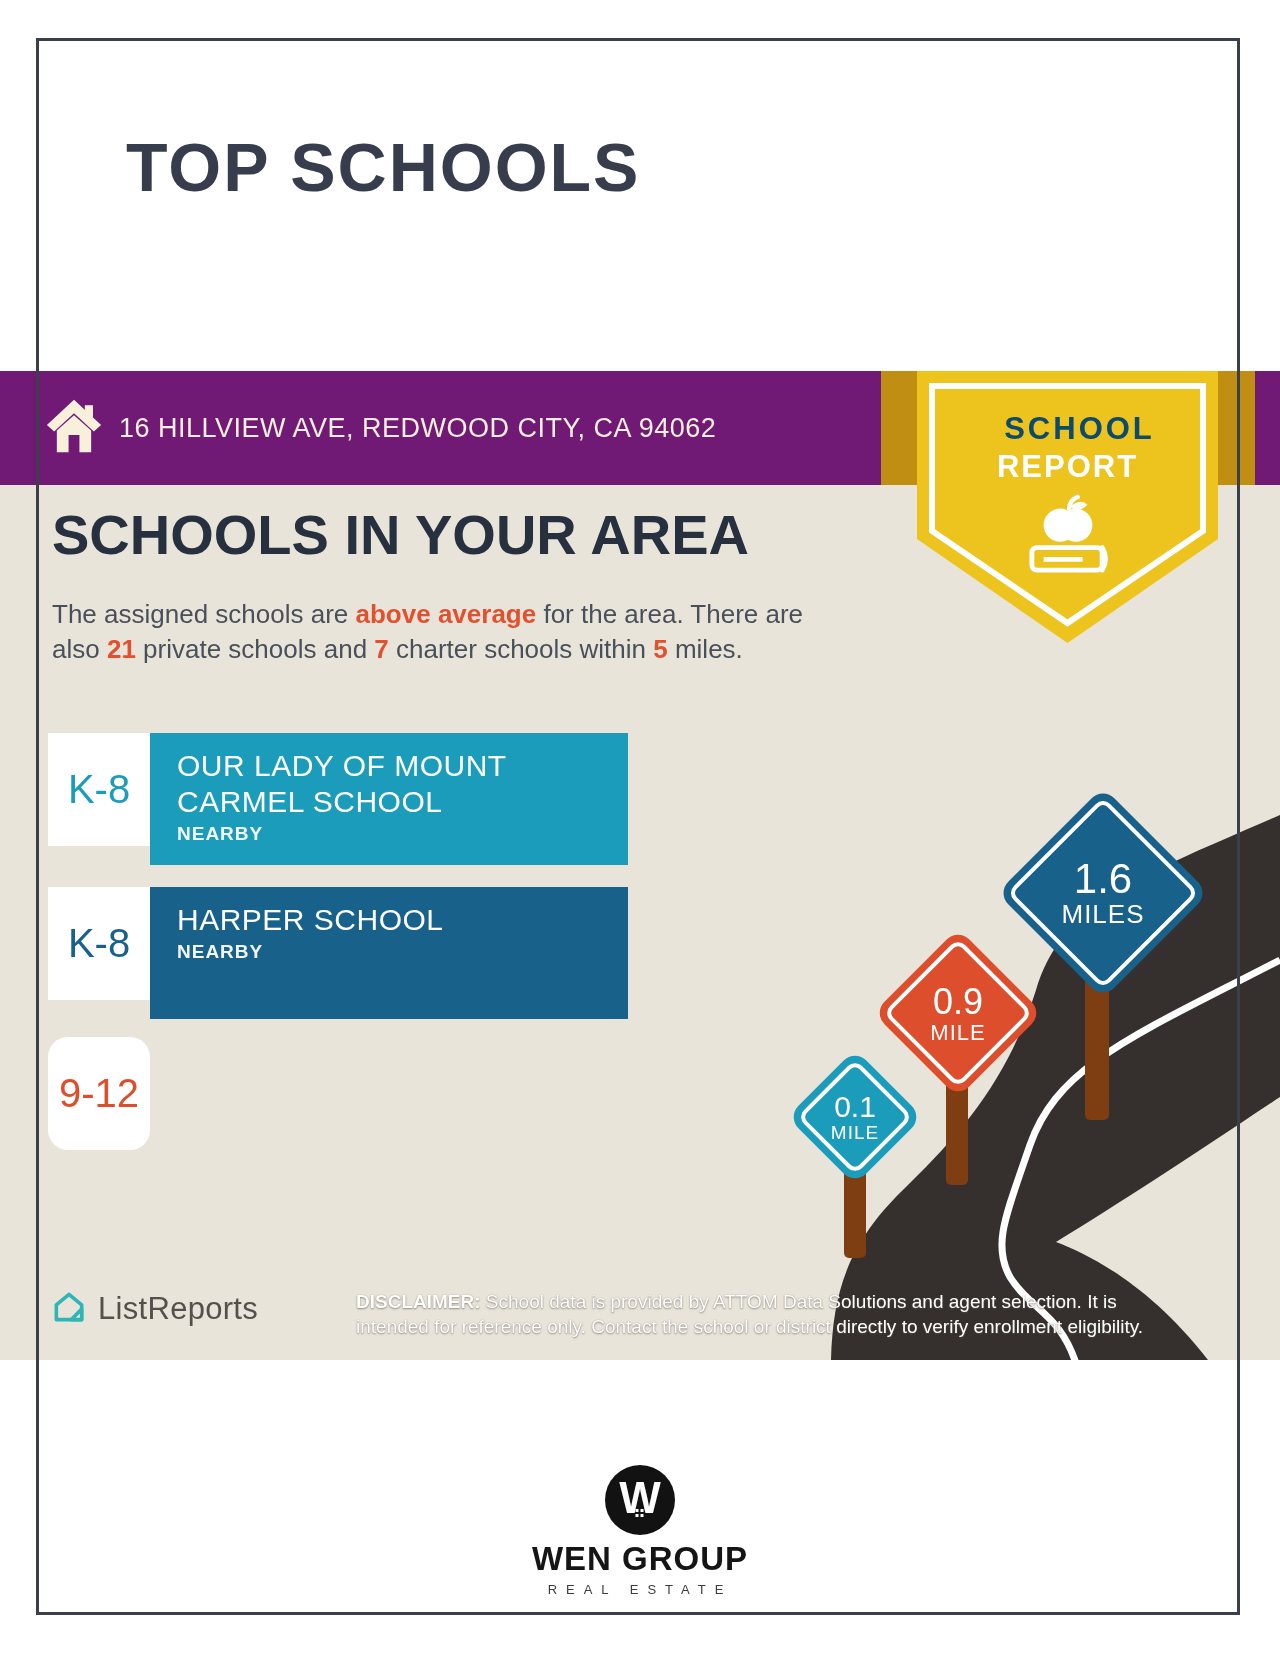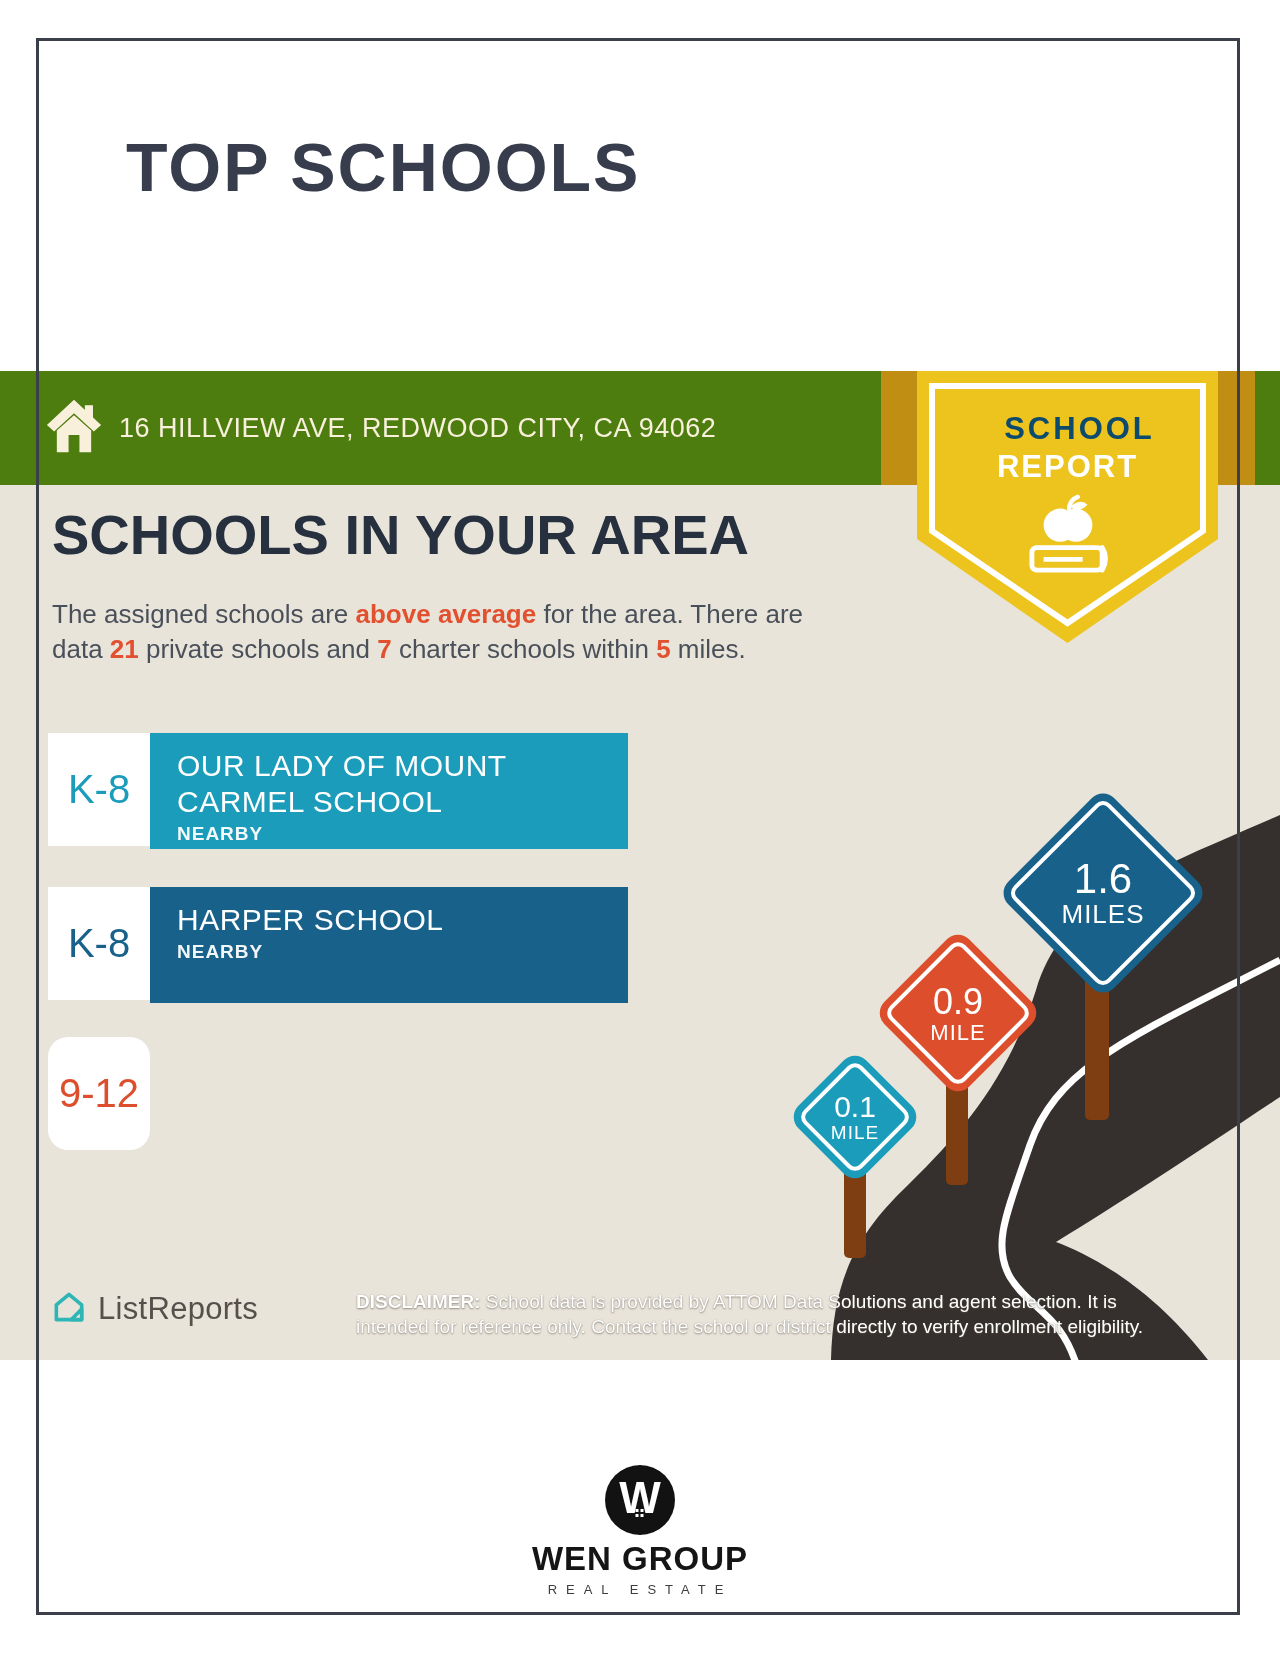--- a/index.html
+++ b/index.html
@@ -3,21 +3,21 @@
 <meta charset="utf-8">
 <style>
   html,body{margin:0;padding:0;background:#ffffff;}
   .page{position:relative;width:1280px;height:1656px;background:#ffffff;overflow:hidden;
         font-family:"Liberation Sans", sans-serif;}
   .frame{position:absolute;left:36px;top:38px;width:1198px;height:1571px;
          border:3px solid #3a3f4a;z-index:6;pointer-events:none;}
   .title{position:absolute;left:126px;top:128px;margin:0;font-size:68px;font-weight:700;
          letter-spacing:2px;color:#373d4c;z-index:2;}
   
-  .banner{position:absolute;left:0;top:371px;width:1280px;height:114px;background:#4d7c0f;
+  .banner{position:absolute;left:0;top:371px;width:1280px;height:114px;background:#701a75;
           z-index:1;display:flex;align-items:center;}
   .banner .home{margin-left:45px;flex:0 0 auto;}
   .banner .address{margin-left:16px;font-size:27px;letter-spacing:0.5px;color:#f8f0da;}
   
   .badge-shadow{position:absolute;left:881px;top:371px;width:374px;height:114px;background:#c08e12;z-index:2;}
   .badge{position:absolute;left:917px;top:371px;width:301px;height:272px;z-index:7;}
   .badge .bline1{position:absolute;left:12px;top:40px;width:100%;text-align:center;color:#0c4a6e;
                  font-size:31px;font-weight:700;letter-spacing:3px;}
   .badge .bline2{position:absolute;left:0;top:78px;width:100%;text-align:center;color:#fff;
                  font-size:31px;font-weight:700;letter-spacing:2px;}
@@ -26,21 +26,21 @@
   .beige{position:absolute;left:0;top:485px;width:1280px;height:875px;background:#e9e4da;z-index:0;}
   .roadsvg{position:absolute;left:0;top:0;z-index:1;}
   .area-heading{position:absolute;left:52px;top:17px;margin:0;font-size:56px;font-weight:700;
                 color:#26303f;letter-spacing:0px;z-index:2;}
   .intro{position:absolute;left:52px;top:86px;width:790px;font-size:26px;line-height:1.35;
          color:#49505a;z-index:2;}
   .intro .accent{color:#e2512f;font-weight:700;}
   .school-row{position:absolute;left:48px;width:580px;height:113px;z-index:2;}
   .grade-box{position:absolute;left:0;top:0;width:102px;height:113px;background:#ffffff;
              display:flex;align-items:center;justify-content:center;font-size:40px;}
-  .row-bar{position:absolute;left:102px;top:0;width:478px;height:116px;color:#fff;box-sizing:border-box;
+  .row-bar{position:absolute;left:102px;top:0;width:478px;height:132px;color:#fff;box-sizing:border-box;
            padding:15px 0 0 27px;}
   .row-name{font-size:30px;letter-spacing:0.5px;line-height:1.2;max-width:380px;}
   .row-status{font-size:19px;font-weight:700;letter-spacing:1px;margin-top:3px;opacity:0.95;}
   
   .post{position:absolute;width:22px;background:#7e3e11;border-radius:5px;z-index:2;}
   .diamond{position:absolute;transform:rotate(45deg);border-radius:16px;z-index:3;}
   .diamond::after{content:'';position:absolute;inset:7px;border:4px solid #fff;border-radius:10px;}
   .sign-label{position:absolute;z-index:4;color:#fff;text-align:center;transform:translate(-50%,-50%);line-height:1.05;}
   .sign-label .dist{display:block;}
   .sign-label .unit{display:block;letter-spacing:1px;}
@@ -105,21 +105,21 @@
   </div>
 
   <div class="beige">
 
     <svg class="roadsvg" width="1280" height="875" viewBox="0 0 1280 875">
       <path d="M1280,330 C1130,395 1062,420 1036,505 C1010,588 968,642 908,700 C852,753 833,800 831,875 L1208,875 C1150,800 1090,770 1056,757 C1120,718 1190,672 1280,612 Z" fill="#35302d"></path>
       <path d="M1280,475 C1135,550 1058,580 1030,660 C1006,730 992,760 1010,792 C1030,825 1062,828 1078,885" fill="none" stroke="#ffffff" stroke-width="7"></path>
     </svg>
 
     <h2 class="area-heading">SCHOOLS IN YOUR AREA</h2>
-    <p class="intro"><span>The assigned schools are </span><span class="accent">above average</span><span> for the area. There are</span><span> data </span><span class="accent">21</span><span> private schools and </span><span class="accent">7</span><span> charter schools within </span><span class="accent">5</span><span> miles.</span></p>
+    <p class="intro"><span>The assigned schools are </span><span class="accent">above average</span><span> for the area. There are</span><span> also </span><span class="accent">21</span><span> private schools and </span><span class="accent">7</span><span> charter schools within </span><span class="accent">5</span><span> miles.</span></p>
 
     <div class="school-row" style="top:248px;">
       <div class="grade-box" style="color: rgb(27, 156, 186);">K-8</div>
       <div class="row-bar" style="background-color: rgb(27, 156, 186);">
         <div class="row-name">OUR LADY OF MOUNT CARMEL SCHOOL</div>
         <div class="row-status">NEARBY</div>
       </div>
     </div>
 
     <div class="school-row" style="top:402px;">

